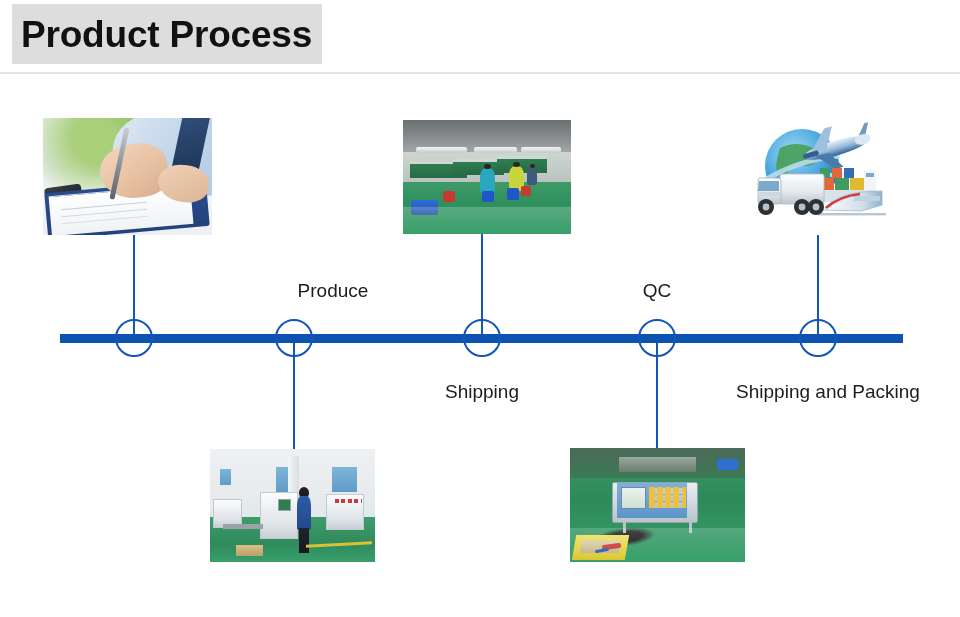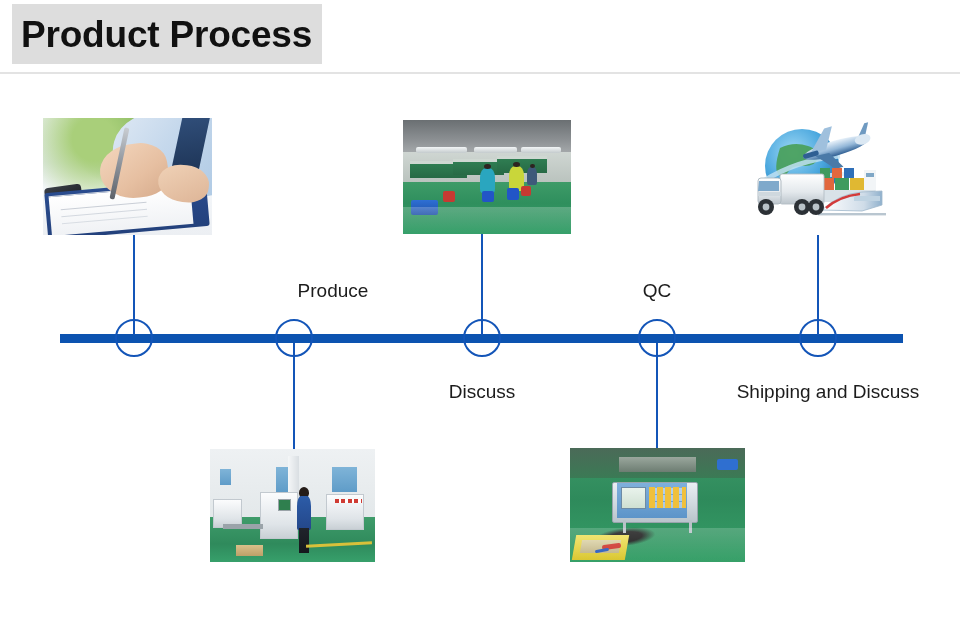--- a/index.html
+++ b/index.html
@@ -379,23 +379,23 @@
   <div class="connector" style="left:656px; top:269px; height:105px;"></div>
   <div class="connector" style="left:817px; top:161px; height:100px;"></div>
 
   <div class="node" style="left:134px; top:264px;"></div>
   <div class="node" style="left:294px; top:264px;"></div>
   <div class="node" style="left:482px; top:264px;"></div>
   <div class="node" style="left:657px; top:264px;"></div>
   <div class="node" style="left:818px; top:264px;"></div>
 
   <div class="stage-label" style="left:294px; top:207px;margin-left:39px;">Produce</div>
-  <div class="stage-label" style="left:482px; top:308px;">Discuss</div>
+  <div class="stage-label" style="left:482px; top:308px;">Shipping</div>
   <div class="stage-label" style="left:657px; top:207px;">QC</div>
-  <div class="stage-label" style="left:828px; top:308px;">Shipping and Discuss</div>
+  <div class="stage-label" style="left:828px; top:308px;">Shipping and Packing</div>
 
   <div class="photo ph-sign" style="left:43px; top:44px; width:169px; height:117px;">
     <div class="inner">
       <div class="bg"></div>
       <div class="shirt"></div>
       <div class="tie"></div>
       <div class="phone"></div>
       <div class="clipboard"></div>
       <div class="paper"></div>
       <div class="hand"></div>

